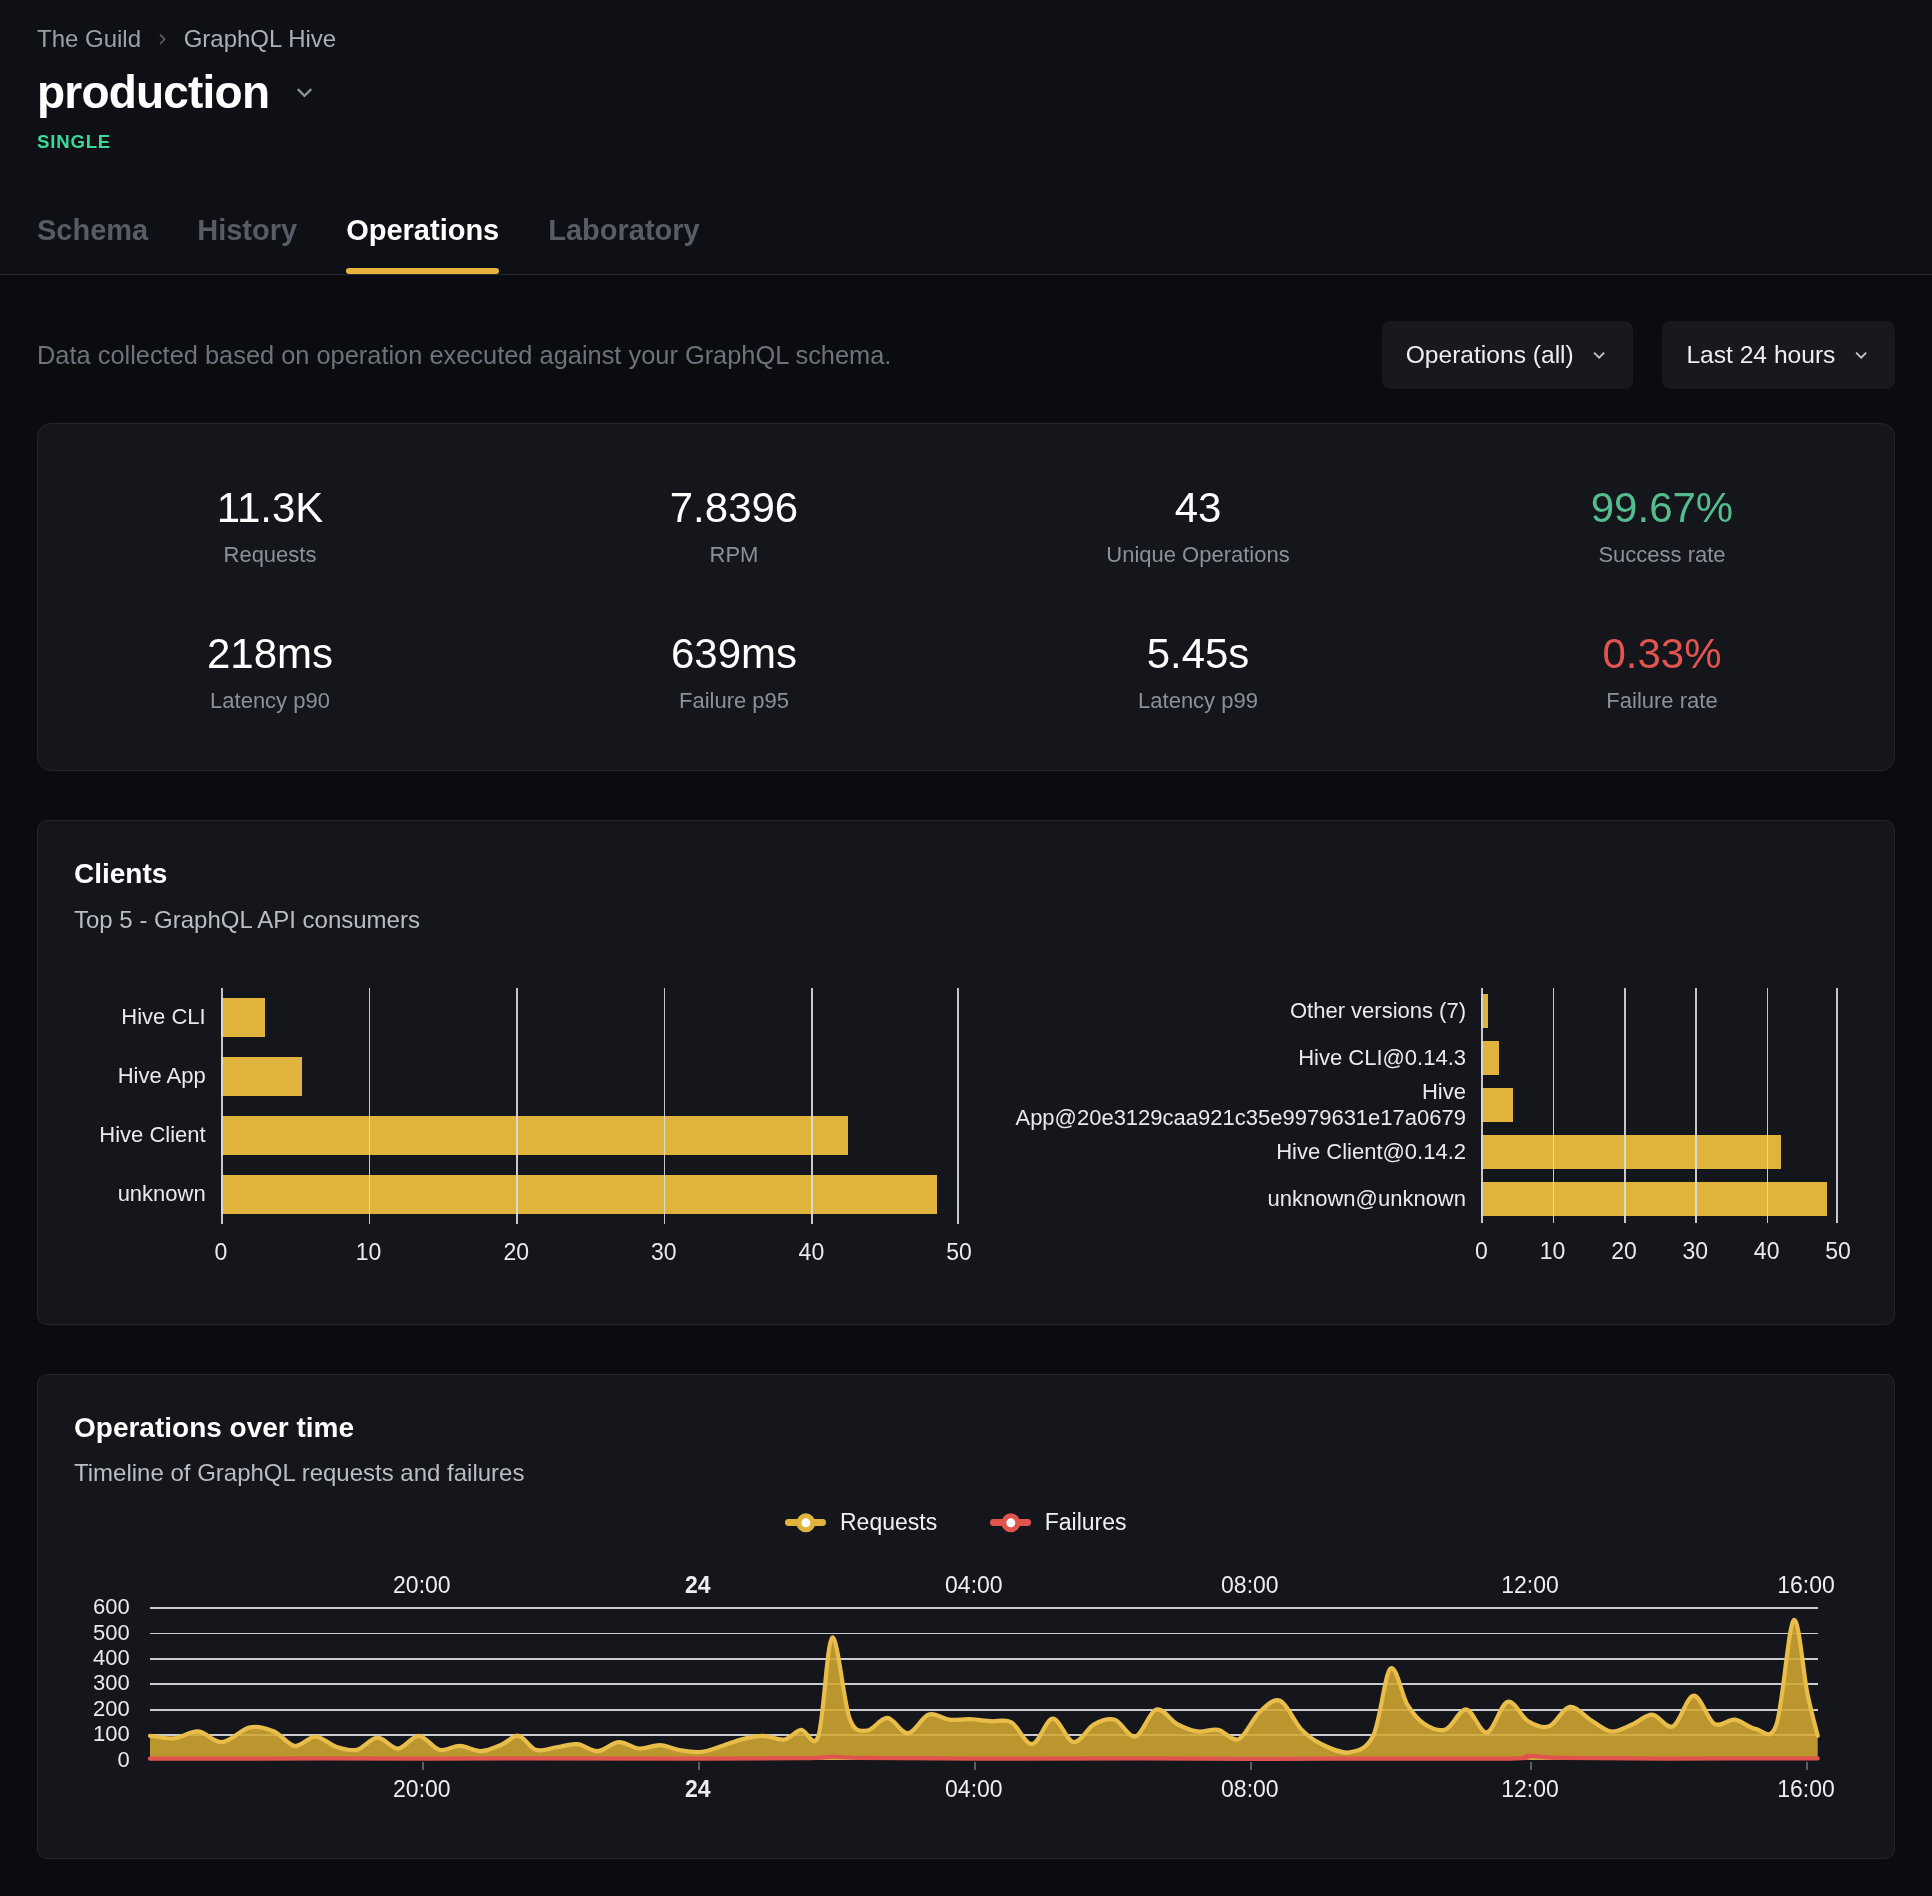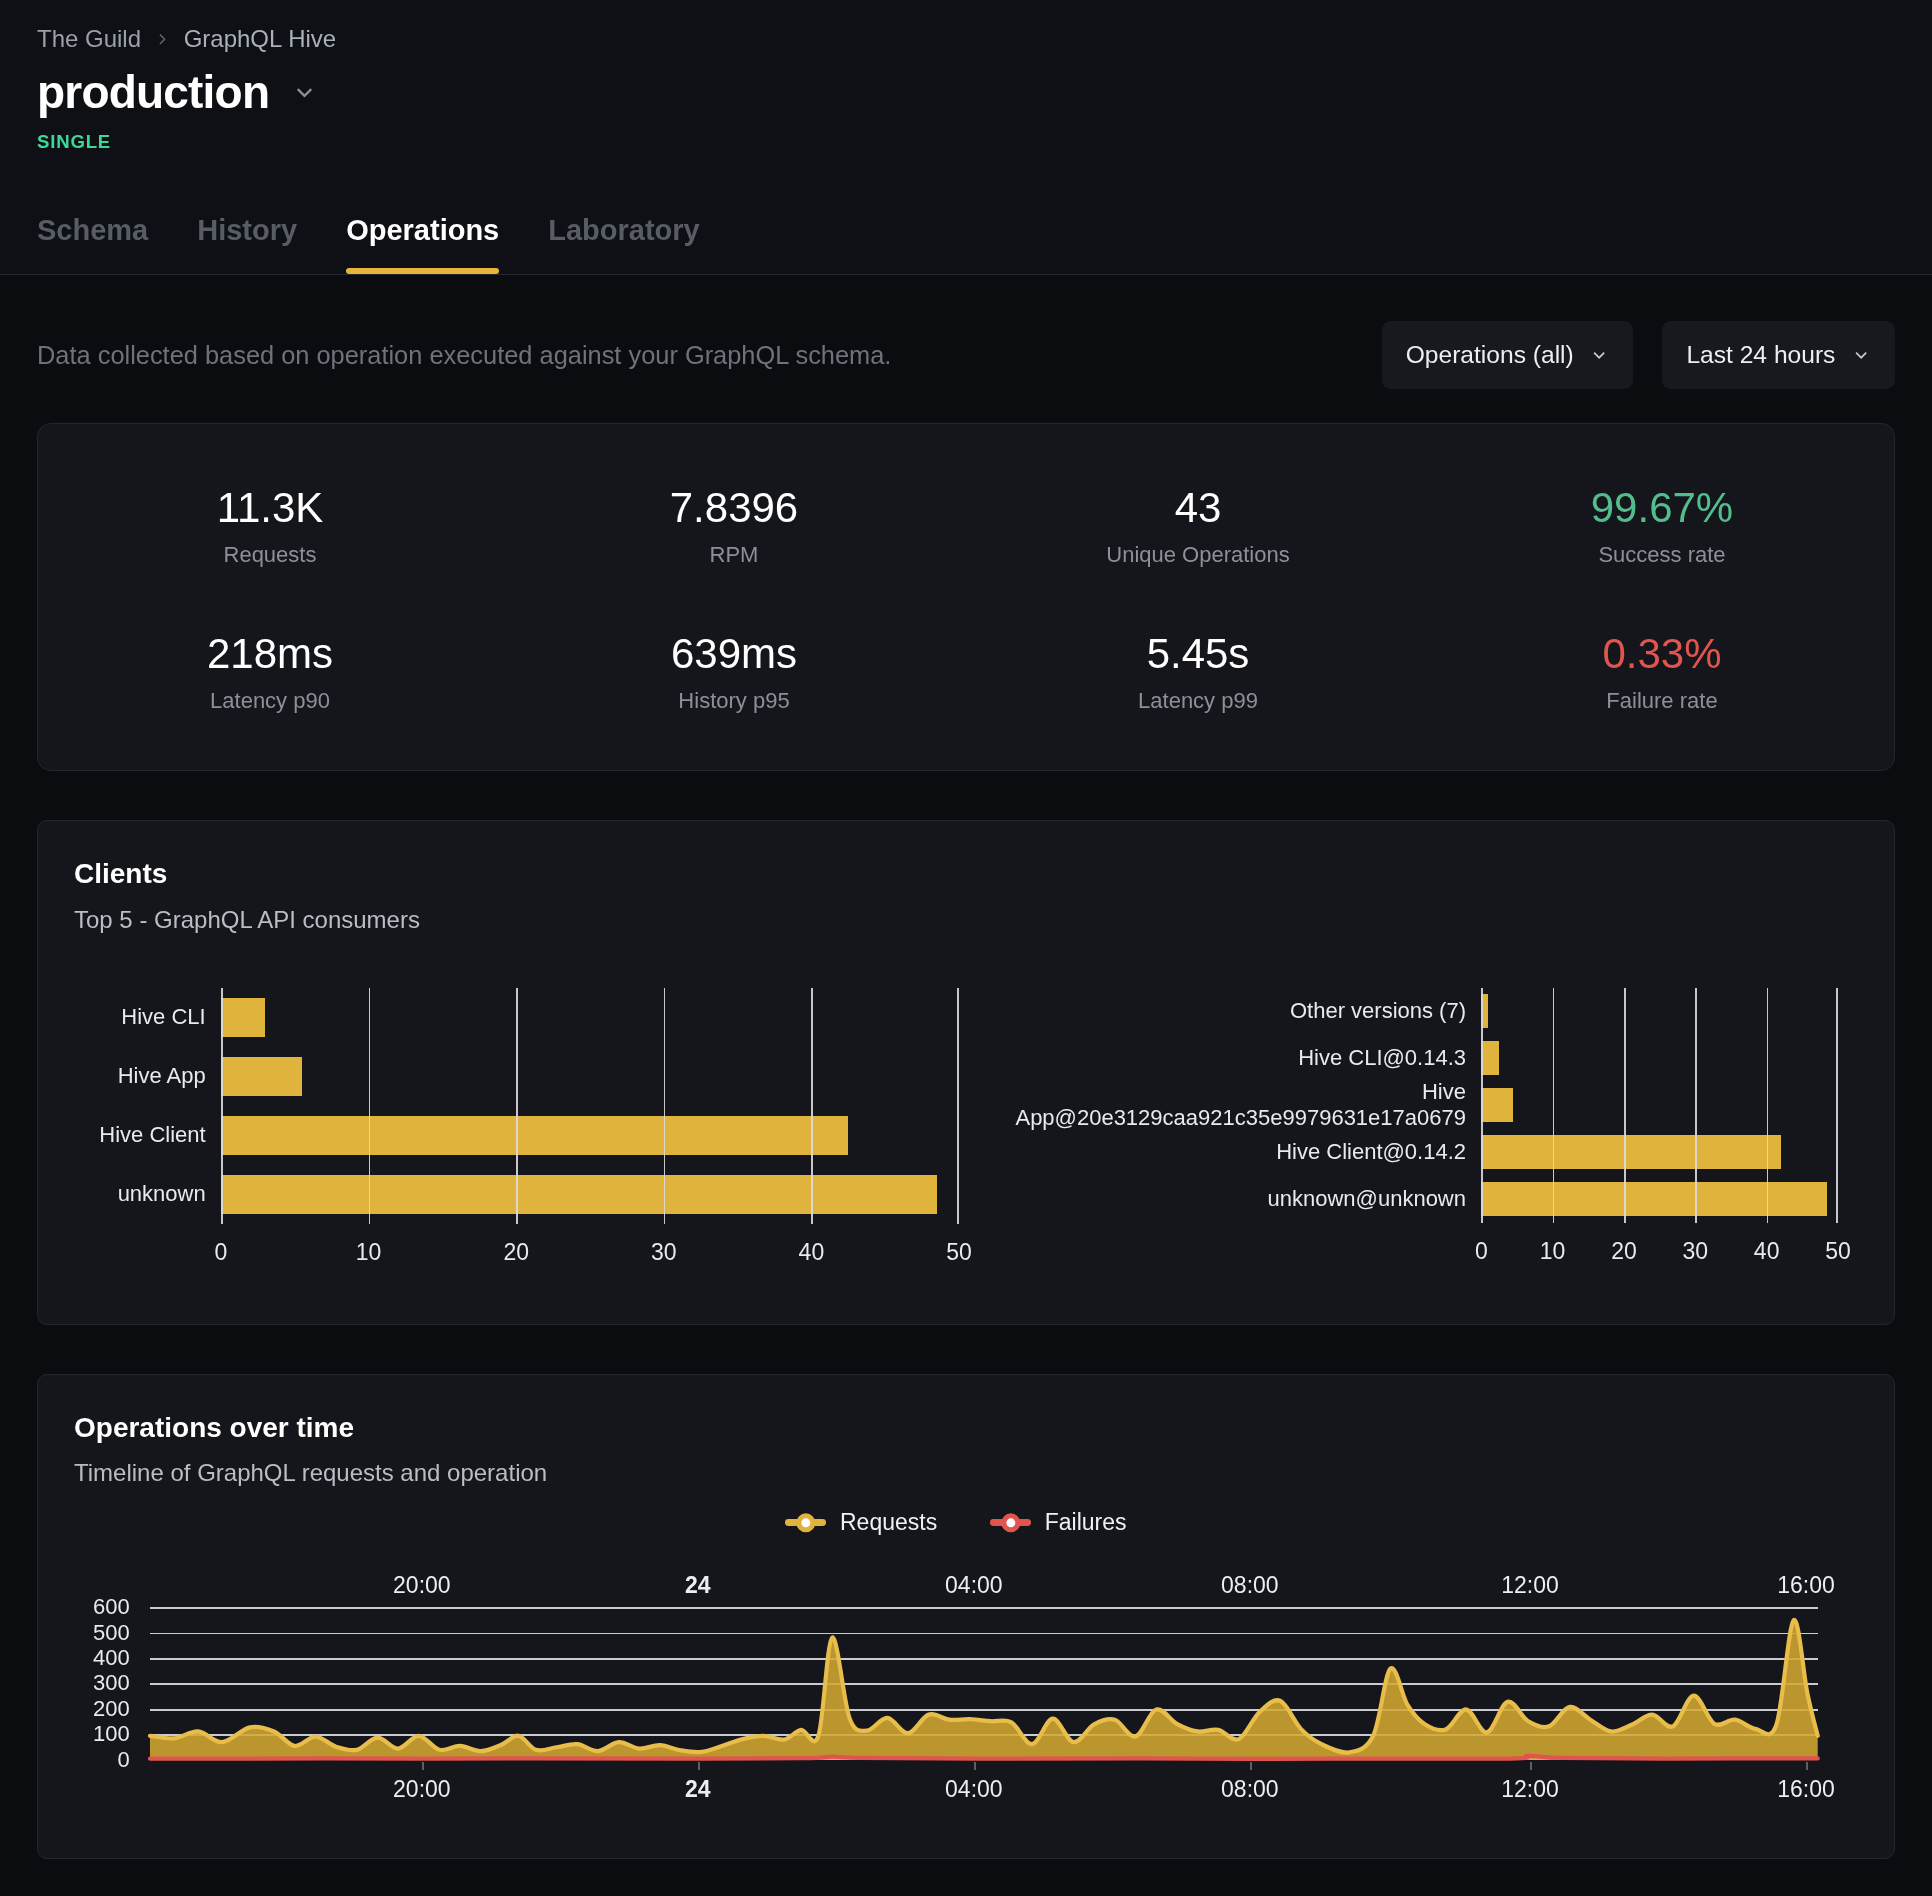--- a/index.html
+++ b/index.html
@@ -141,21 +141,21 @@
     <div class="stat">
         <div class="stat-value" style="color: rgb(84, 189, 141);">99.67%</div>
         <div class="stat-label">Success rate</div>
       </div>
     <div class="stat">
         <div class="stat-value">218ms</div>
         <div class="stat-label">Latency p90</div>
       </div>
     <div class="stat">
         <div class="stat-value">639ms</div>
-        <div class="stat-label">History p95</div>
+        <div class="stat-label">Failure p95</div>
       </div>
     <div class="stat">
         <div class="stat-value">5.45s</div>
         <div class="stat-label">Latency p99</div>
       </div>
     <div class="stat">
         <div class="stat-value" style="color: rgb(226, 84, 78);">0.33%</div>
         <div class="stat-label">Failure rate</div>
       </div>
   </div>
@@ -259,21 +259,21 @@
             <span class="xl4">40</span>
             <span class="xl5">50</span>
         </div>
       </div>
 
     </div>
   </div>
 
   <div class="panel card">
     <div class="card-title">Operations over time</div>
-    <div class="card-subtitle">Timeline of GraphQL requests and operation</div>
+    <div class="card-subtitle">Timeline of GraphQL requests and failures</div>
 
     <div class="legend-row">
       <div class="legend-item" style="--c: #e0b33c;">
         <span class="legend-marker"></span>
         <span class="legend-label">Requests</span>
       </div>
       <div class="legend-item" style="--c: #e2544e;">
         <span class="legend-marker"></span>
         <span class="legend-label">Failures</span>
       </div>

